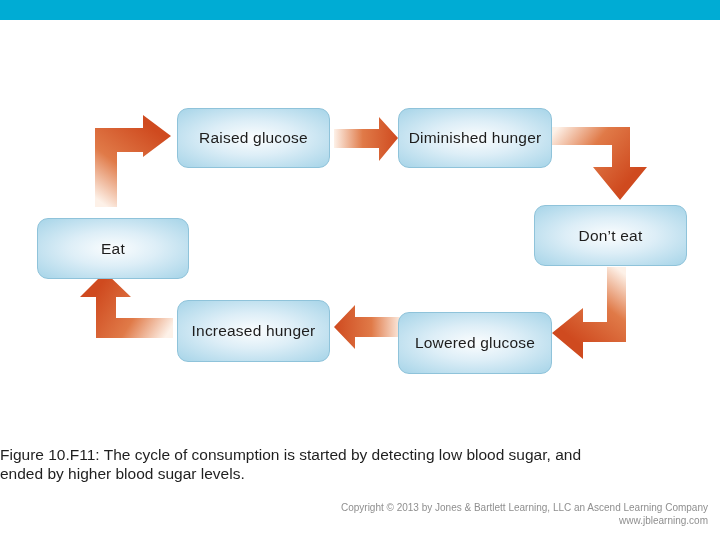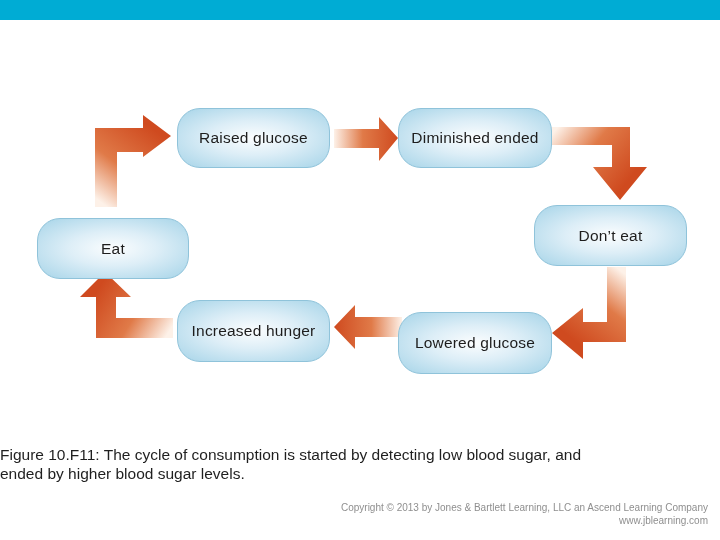--- a/index.html
+++ b/index.html
@@ -17,21 +17,21 @@
     width: 720px; height: 20px;
     background: #00acd4;
   }
   .arrows-layer {
     position: absolute;
     top: 0; left: 0;
     pointer-events: none;
   }
   .node {
     position: absolute;
-    border-radius: 23px;
+    border-radius: 11px;
     background: radial-gradient(ellipse at 50% 50%, #fbfdfe 0%, #ddeef7 42%, #a6d4e8 100%);
     border: 1px solid #8fc3da;
     display: flex;
     align-items: center;
     justify-content: center;
     font-size: 15.5px;
     color: #1d1d1d;
     text-align: center;
     letter-spacing: 0.2px;
   }
@@ -111,21 +111,21 @@
     <polygon fill="url(#gradE)" points="402,317 355,317 355,305 334,327 355,349 355,337 402,337"></polygon>
 
     <polygon fill="url(#gradF)" points="173,318 116,318 116,297 131,297 105,272 80,297 96,297 96,338 173,338"></polygon>
   </svg>
 
   <div class="node node-raised">
     <span>Raised glucose</span>
   </div>
 
   <div class="node node-diminished">
-    <span>Diminished ended</span>
+    <span>Diminished hunger</span>
   </div>
 
   <div class="node node-eat">
     <span>Eat</span>
   </div>
 
   <div class="node node-dont-eat">
     <span>Don’t eat</span>
   </div>
 

